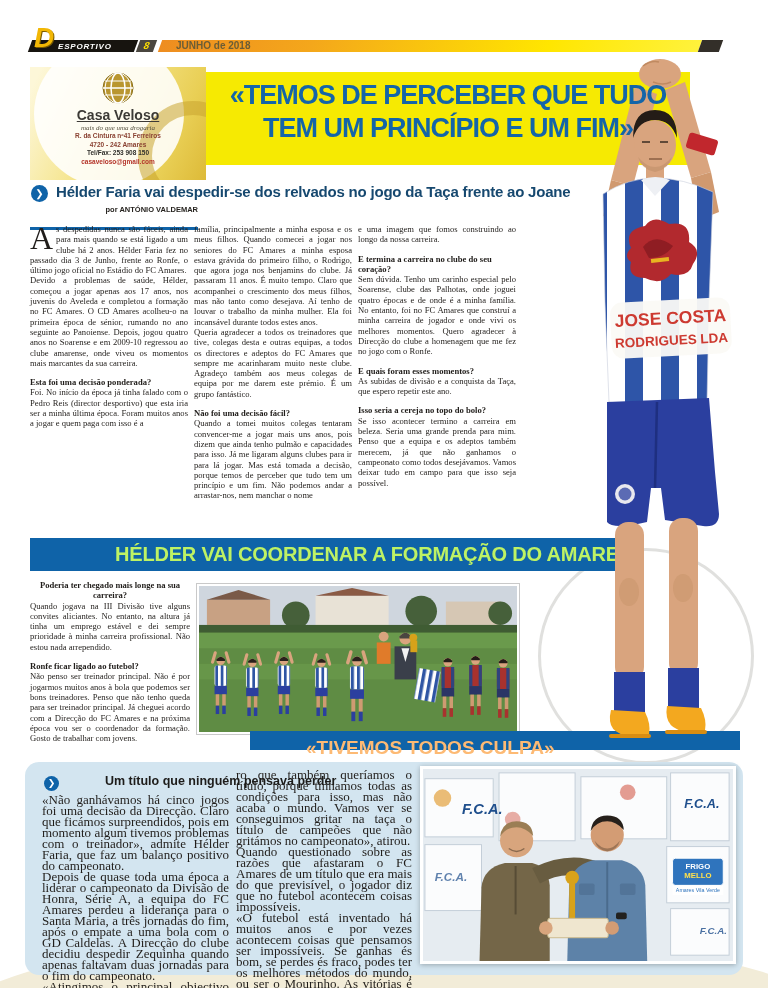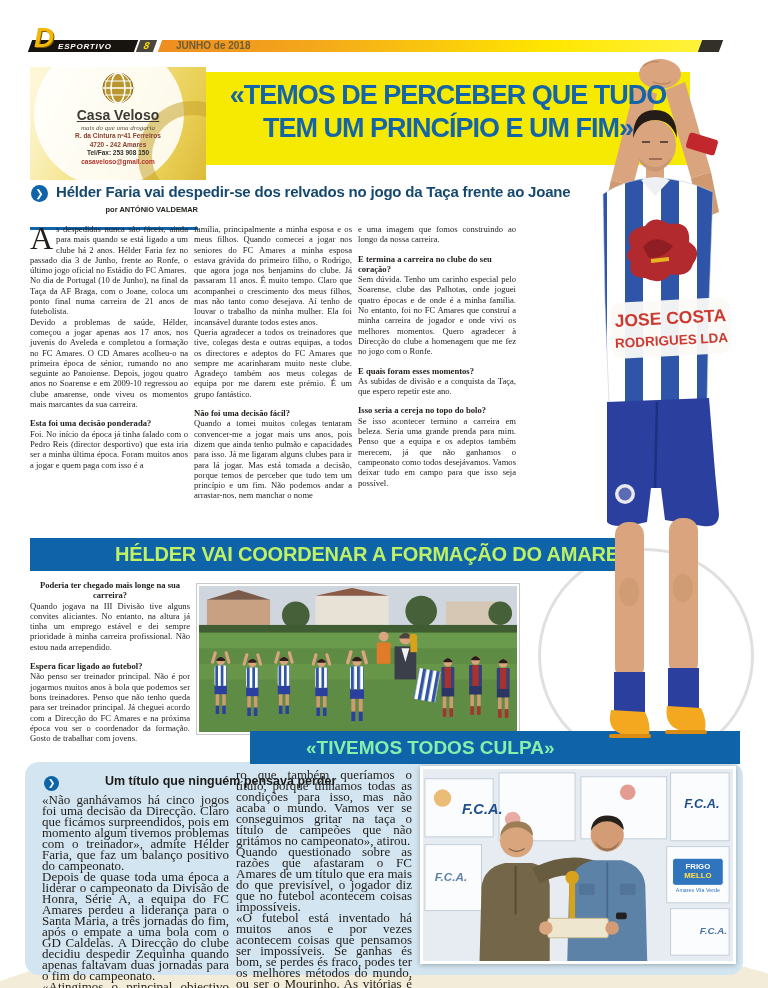--- a/index.html
+++ b/index.html
@@ -66,21 +66,21 @@
   .col-f { left:30px; top:580px; width:160px; font-size:8.6px; line-height:10.3px; position:absolute; z-index:2; }
   .col-f .qh:first-child { margin-top:0;text-align:center; }
 
   .team-photo { left:197px; top:584px; width:322px; height:150px; border:2px solid #fff;
                 box-shadow:0 0 0 1px #c9c9c9; z-index:2; }
 
   .ring { left:538px; top:548px; width:216px; height:216px; border:3px solid #e0e0de; border-radius:50%; z-index:0; }
   .cream { left:-80px; top:928px; width:950px; height:240px; background:#f2ecd8; border-radius:50%; z-index:0; }
 
   .panel { left:25px; top:762px; width:718px; height:213px; background:#d3e5f0; border-radius:14px; z-index:1; }
-  .banner2 { left:250px; top:731px; width:490px; height:33px; background:#0f63a8; color:#86efac;
+  .banner2 { left:250px; top:731px; width:490px; height:19px; background:#0f63a8; color:#fdba74;
              font-family:"Liberation Sans",sans-serif; font-weight:bold; font-size:19px; line-height:33px;
              padding-left:56px; z-index:2; }
   .kick-icon { left:44px; top:776px; width:15px; height:15px; font-size:9px; line-height:15px; }
   .kicker { left:66px; top:774px; font-family:"Liberation Sans",sans-serif; font-weight:bold; font-size:12.5px;
             color:#1d1c1a; z-index:2;margin-left:39px; }
   .bcol { position:absolute; font-size:13px; line-height:11px; z-index:2; }
   .bc1 { left:42px; top:794px; width:187px; }
   .bc2 { left:236px; top:769px; width:176px; }
   .photo2 { left:420px; top:766px; width:316px; height:198px; border:3px solid #fff;
             box-shadow:0 1px 5px rgba(0,0,0,.28); z-index:2; }
@@ -129,21 +129,20 @@
     <span>«TEMOS DE PERCEBER QUE TUDO</span><br>
     <span>TEM UM PRINCÍPIO E UM FIM»</span>
   </div>
 
   <div class="abs chev sub-icon">❯</div>
   <div class="abs subhead">Hélder Faria vai despedir-se dos relvados no jogo da Taça frente ao Joane</div>
   <div class="abs byline-block">por ANTÓNIO VALDEMAR</div>
 
   <div class="col c1">
       <p class="pt dropcap">As despedidas nunca são fáceis, ainda para mais quando se está ligado a um clube há 2 anos. Hélder Faria fez no passado dia 3 de Junho, frente ao Ronfe, o último jogo oficial no Estádio do FC Amares.</p>
-      <p class="pt">No dia de Portugal (10 de Junho), na final da Taça da AF Braga, com o Joane, coloca um ponto final numa carreira de 21 anos de futebolista.</p>
       <p class="pt">Devido a problemas de saúde, Hélder, começou a jogar apenas aos 17 anos, nos juvenis do Aveleda e completou a formação no FC Amares. O CD Amares acolheu-o na primeira época de sénior, rumando no ano seguinte ao Panoiense. Depois, jogou quatro anos no Soarense e em 2009-10 regressou ao clube amarense, onde viveu os momentos mais marcantes da sua carreira.</p>
       <p class="qh">Esta foi uma decisão ponderada?</p>
       <p class="pt">Foi. No início da época já tinha falado com o Pedro Reis (director desportivo) que esta iria ser a minha última época. Foram muitos anos a jogar e quem paga com isso é a</p>
     </div>
   <div class="col c2">
       <p class="pt">família, principalmente a minha esposa e os meus filhos. Quando comecei a jogar nos seniores do FC Amares a minha esposa estava grávida do primeiro filho, o Rodrigo, que agora joga nos benjamins do clube. Já passaram 11 anos. É muito tempo. Claro que acompanhei o crescimento dos meus filhos, mas não tanto como desejava. Aí tenho de louvar o trabalho da minha mulher. Ela foi incansável durante todos estes anos.</p>
       <p class="pt">Queria agradecer a todos os treinadores que tive, colegas desta e outras equipas, a todos os directores e adeptos do FC Amares que sempre me acarinharam muito neste clube. Agradeço também aos meus colegas de equipa por me darem este prémio. É um grupo fantástico.</p>
       <p class="qh">Não foi uma decisão fácil?</p>
       <p class="pt">Quando a tomei muitos colegas tentaram convencer-me a jogar mais uns anos, pois dizem que ainda tenho pulmão e capacidades para isso. Já me ligaram alguns clubes para ir para lá jogar. Mas está tomada a decisão, porque temos de perceber que tudo tem um princípio e um fim. Não podemos andar a arrastar-nos, nem manchar o nome</p>
     </div>
@@ -155,21 +154,21 @@
       <p class="pt">As subidas de divisão e a conquista da Taça, que espero repetir este ano.</p>
       <p class="qh">Isso seria a cereja no topo do bolo?</p>
       <p class="pt">Se isso acontecer termino a carreira em beleza. Seria uma grande prenda para mim. Penso que a equipa e os adeptos também merecem, já que não ganhamos o campeonato como todos desejávamos. Vamos deixar tudo em campo para que isso seja possível.</p>
     </div>
 
   <div class="abs banner1">HÉLDER VAI COORDENAR A FORMAÇÃO DO AMARES</div>
 
   <div class="col-f">
       <p class="qh">Poderia ter chegado mais longe na sua carreira?</p>
       <p class="pt">Quando jogava na III Divisão tive alguns convites aliciantes. No entanto, na altura já tinha um emprego estável e dei sempre prioridade à minha carreira profissional. Não estou nada arrependido.</p>
-      <p class="qh">Espera ficar ligado ao futebol?</p>
+      <p class="qh">Ronfe ficar ligado ao futebol?</p>
       <p class="pt">Não penso ser treinador principal. Não é por jogarmos muitos anos à bola que podemos ser bons treinadores. Penso que não tenho queda para ser treinador principal. Já cheguei acordo com a Direcção do FC Amares e na próxima época vou ser o coordenador da formação. Gosto de trabalhar com jovens.</p>
     </div>
 
   <svg class="abs team-photo" viewBox="0 0 322 150" preserveAspectRatio="none">
     <defs>
       <pattern id="st8" width="7" height="12" patternUnits="userSpaceOnUse">
         <rect width="7" height="12" fill="#ffffff"></rect>
           <rect width="3.5" height="12" fill="#2f55a4"></rect>
       </pattern>
       <g id="tp">

